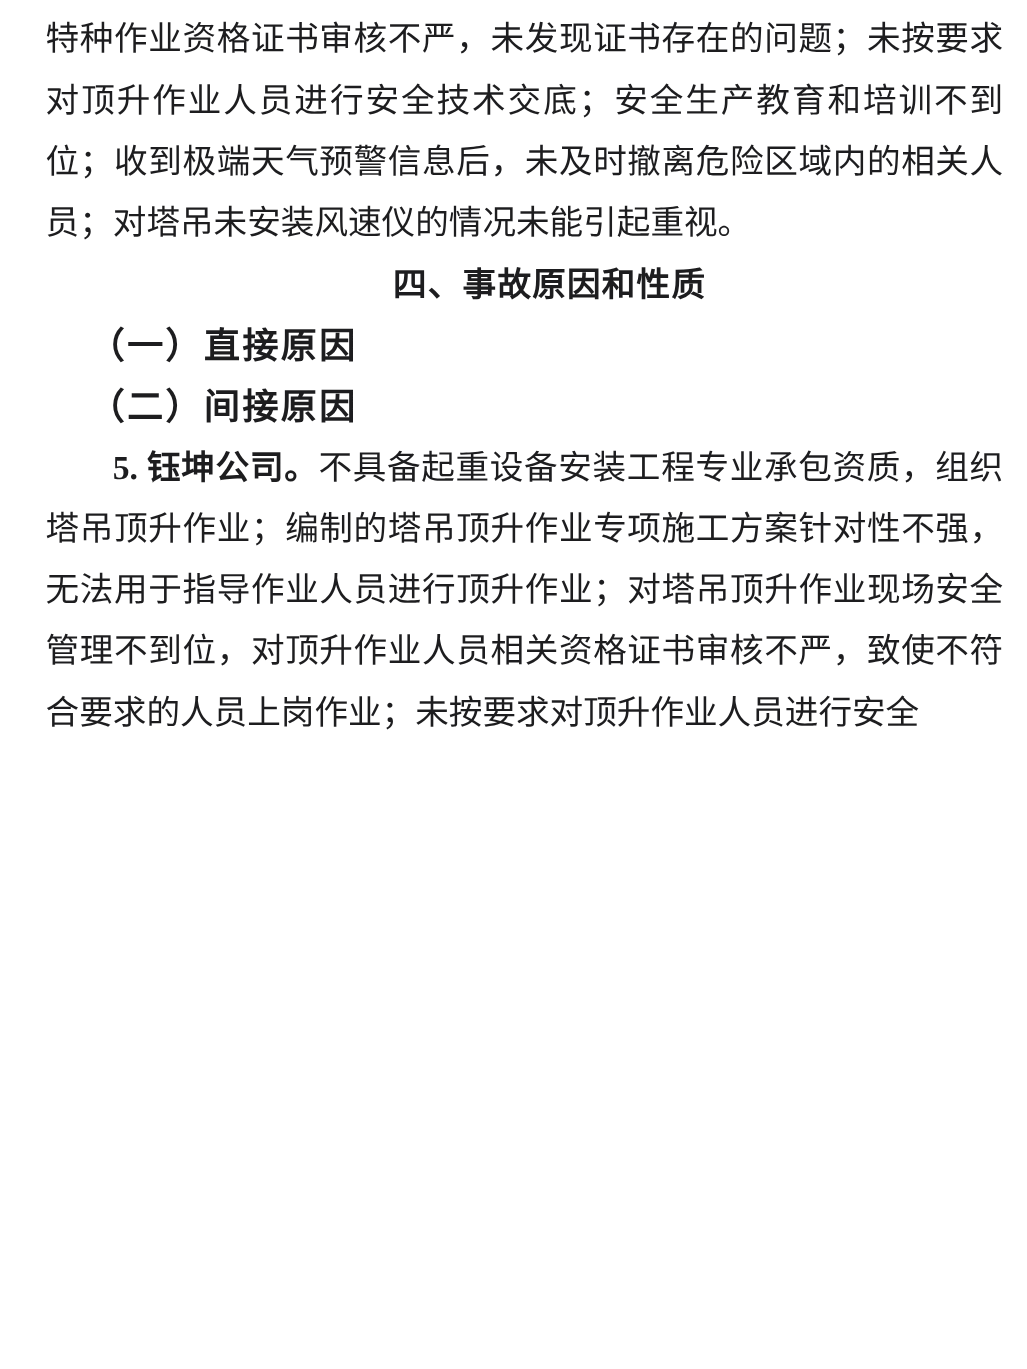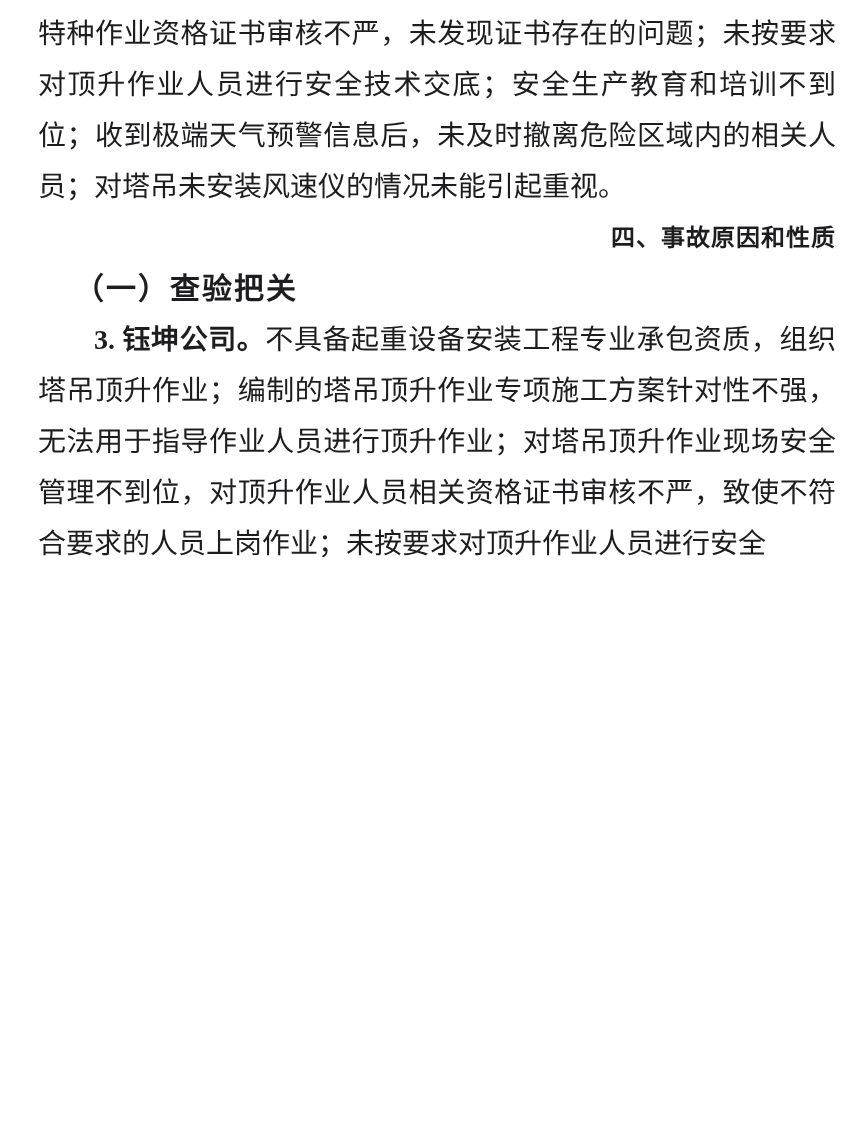--- a/index.html
+++ b/index.html
@@ -21,24 +21,24 @@
   }
   .para {
     text-indent: 2em;
   }
   .para.no-indent {
     text-indent: 0;
   }
   .heading-1 {
     font-family: "Liberation Sans", "DejaVu Sans", sans-serif;
     font-weight: 700;
-    font-size: 24px;
+    font-size: 28px;
     line-height: 51px;
     margin-left: 42px;
-    text-align: right;
+    text-align: center;
     text-indent: 0;
     letter-spacing: 1px;
   }
   .heading-2 {
     font-family: "Liberation Serif", "DejaVu Serif", serif;
     font-weight: 700;
     font-size: 30px;
     line-height: 51px;
     margin-left: 36px;
     text-align: left;
@@ -53,21 +53,22 @@
 <body>
 
 <div class="page" style="background: rgb(255, 255, 255); color: rgb(29, 29, 31);">
 
   <p class="para no-indent">特种作业资格证书审核不严，未发现证书存在的问题；未按要求对顶升作业人员进行安全技术交底；安全生产教育和培训不到位；收到极端天气预警信息后，未及时撤离危险区域内的相关人员；对塔吊未安装风速仪的情况未能引起重视。</p>
 
 
 
   <h2 class="heading-1">四、事故原因和性质</h2>
 
-  <h3 class="heading-2">（一）查验把关</h3>
+  <h3 class="heading-2">（一）直接原因</h3>
 
 
+  <h3 class="heading-2">（二）间接原因</h3>
 
   <p class="para">
-    <span class="lead">3. 钰坤公司。</span><span>不具备起重设备安装工程专业承包资质，组织塔吊顶升作业；编制的塔吊顶升作业专项施工方案针对性不强，无法用于指导作业人员进行顶升作业；对塔吊顶升作业现场安全管理不到位，对顶升作业人员相关资格证书审核不严，致使不符合要求的人员上岗作业；未按要求对顶升作业人员进行安全</span>
+    <span class="lead">5. 钰坤公司。</span><span>不具备起重设备安装工程专业承包资质，组织塔吊顶升作业；编制的塔吊顶升作业专项施工方案针对性不强，无法用于指导作业人员进行顶升作业；对塔吊顶升作业现场安全管理不到位，对顶升作业人员相关资格证书审核不严，致使不符合要求的人员上岗作业；未按要求对顶升作业人员进行安全</span>
   </p>
 
 </div>
 
 </body></html>

